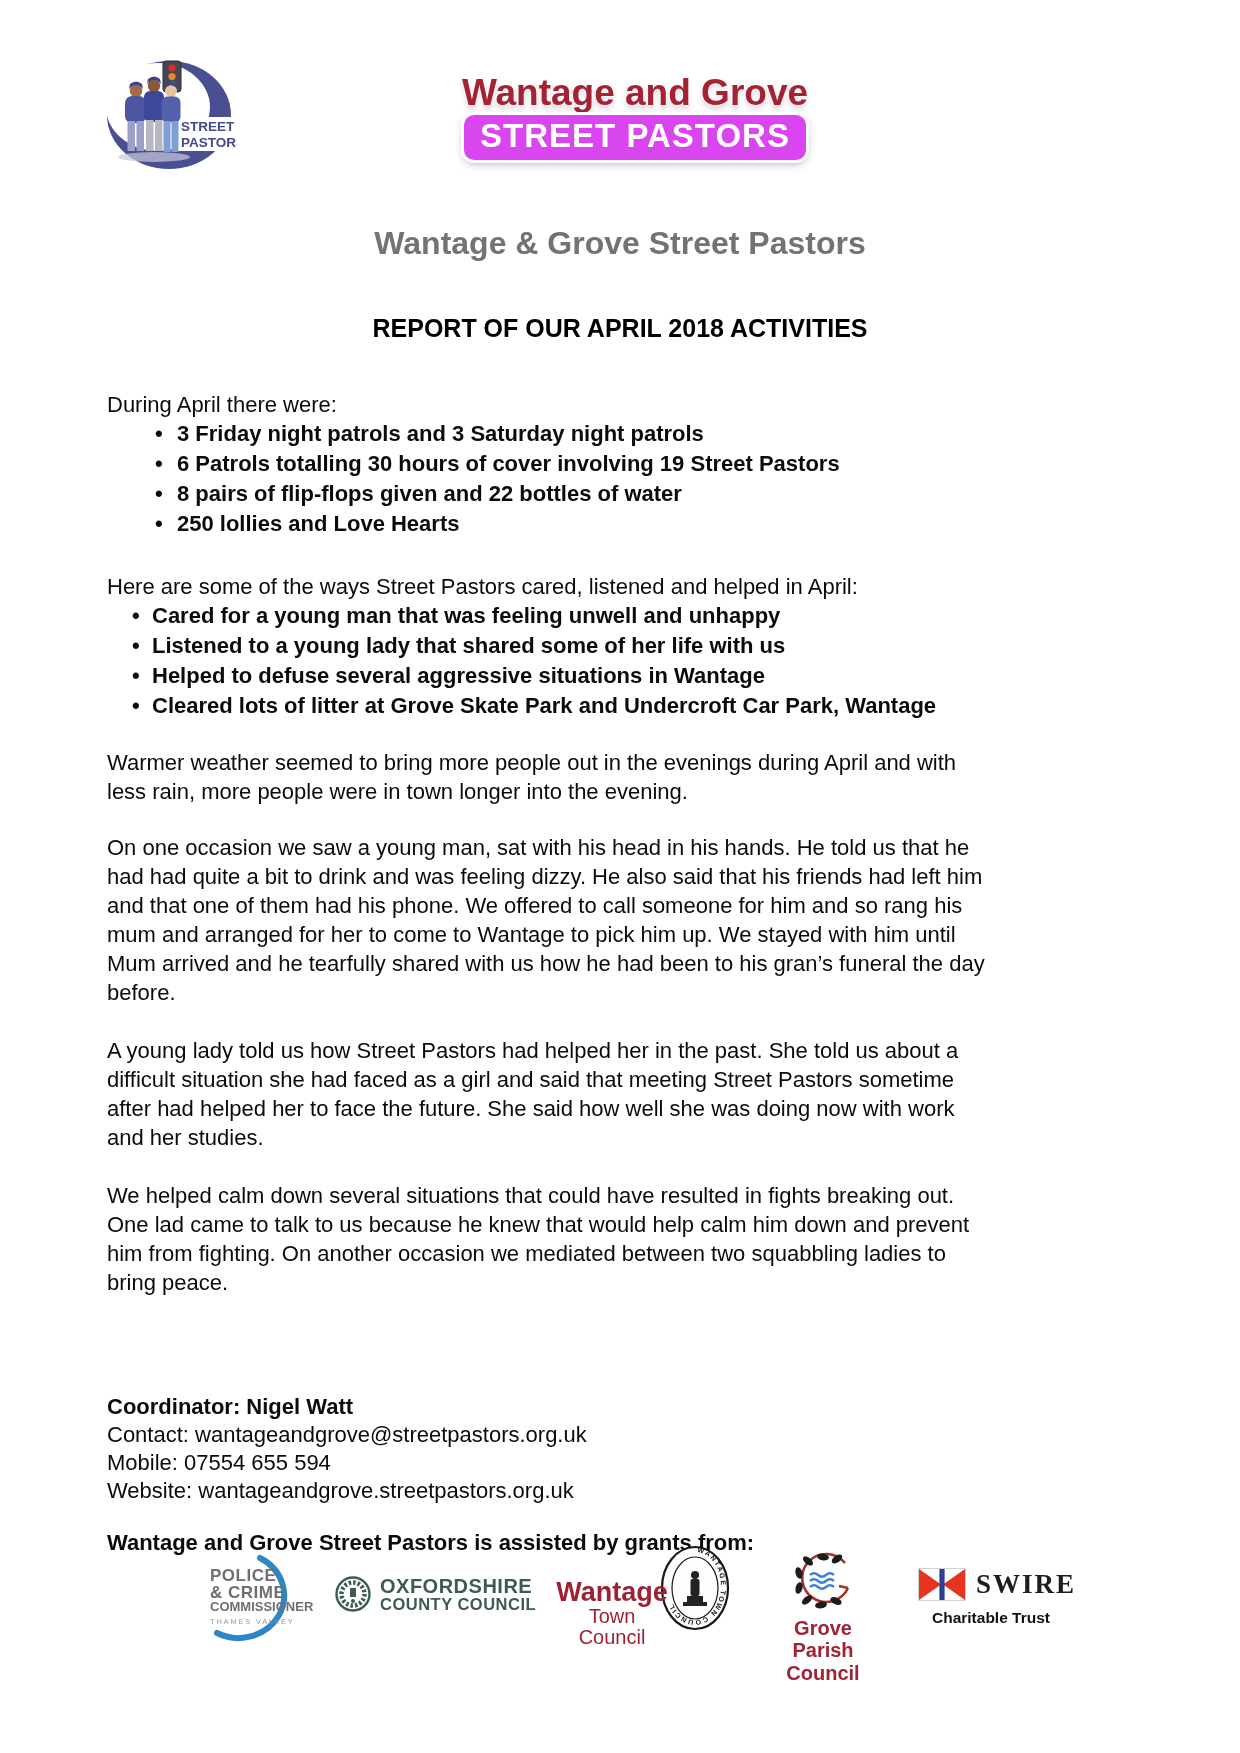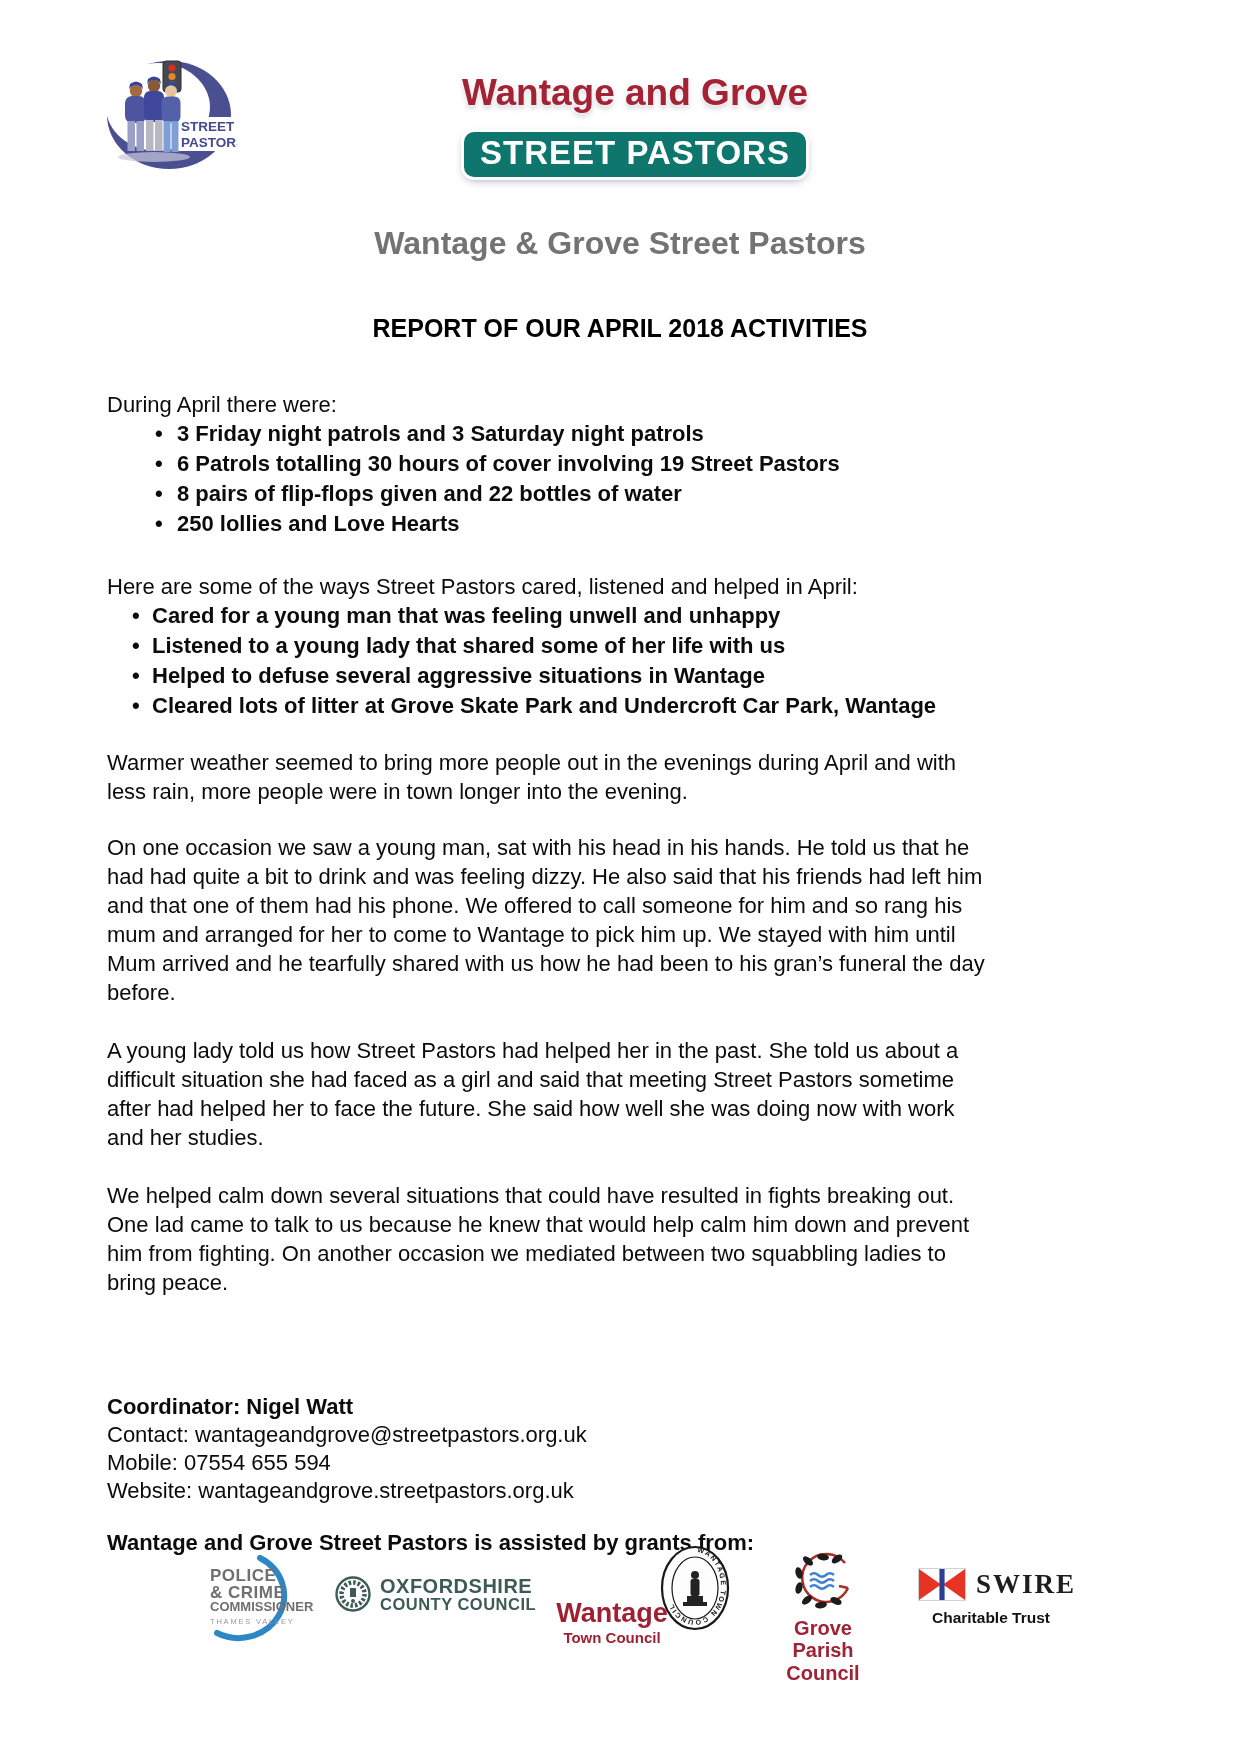--- a/index.html
+++ b/index.html
@@ -11,21 +11,21 @@
   .page { position:absolute; inset:0; background:#fff; }
 
   
   .sp-logo { position:absolute; left:105px; top:57px; width:132px; height:118px; }
   .brand { position:absolute; left:420px; top:72px; width:430px; text-align:center; }
   .brand-top {
     font-size:37px; font-weight:bold; color:#A32233; letter-spacing:0;
     text-shadow:0 0 6px #fff, 0 0 2px #fff, 0 3px 5px rgba(90,90,120,.35);
   }
   .brand-bar {
-    display:inline-block; margin-top:18px; background:#0f766e; color:#fff;
+    display:inline-block; margin-top:1px; background:#d946ef; color:#fff;
     font-size:33px; font-weight:bold; letter-spacing:1px; padding:2px 16px 5px;
     border-radius:10px;
     box-shadow:0 0 0 3px rgba(255,255,255,.95), 0 3px 9px rgba(62,66,134,.5);
   }
 
   
   .doc-title { position:absolute; left:0; top:224px; width:1240px; text-align:center;
     font-size:32px; font-weight:bold; color:#737373; line-height:38px; }
   .doc-subtitle { position:absolute; left:0; top:314px; width:1240px; text-align:center;
     font-size:25px; font-weight:bold; color:#000; }
@@ -62,21 +62,21 @@
 
   .occ { left:333px; top:1574px; display:flex; align-items:center; gap:7px; }
   .occ-text { color:#3D5A55; }
   .occ-l1 { font-size:20px; font-weight:bold; letter-spacing:.5px; line-height:20px; }
   .occ-l2 { font-size:16.5px; font-weight:bold; letter-spacing:.5px; line-height:17px; }
 
   .wtc { left:556px; top:1544px; width:175px; height:110px; }
   .wtc svg { position:absolute; right:0; top:0; }
   .wtc-text { position:absolute; left:0; bottom:6px; width:112px; text-align:center; color:#9E2133; }
   .wtc-l1 { font-size:27px; font-weight:bold; line-height:27px; }
-  .wtc-l2 { font-size:15px; line-height:21px;font-weight:bold; }
+  .wtc-l2 { font-size:20px; line-height:21px; }
 
   .gpc { left:763px; top:1550px; width:120px; text-align:center; }
   .gpc-text { color:#A02235; margin-top:2px; }
   .gpc-l1 { font-size:20px; font-weight:bold; line-height:21px; }
   .gpc-l2 { font-size:20px; font-weight:bold; line-height:23px; }
 
   .swire { left:918px; top:1568px; width:160px; }
   .swire-row { display:flex; align-items:center; gap:10px; }
   .swire-word { font-family:"Liberation Serif", serif; font-weight:bold; font-size:27px;
     letter-spacing:2px; color:#1d1d1d; }

